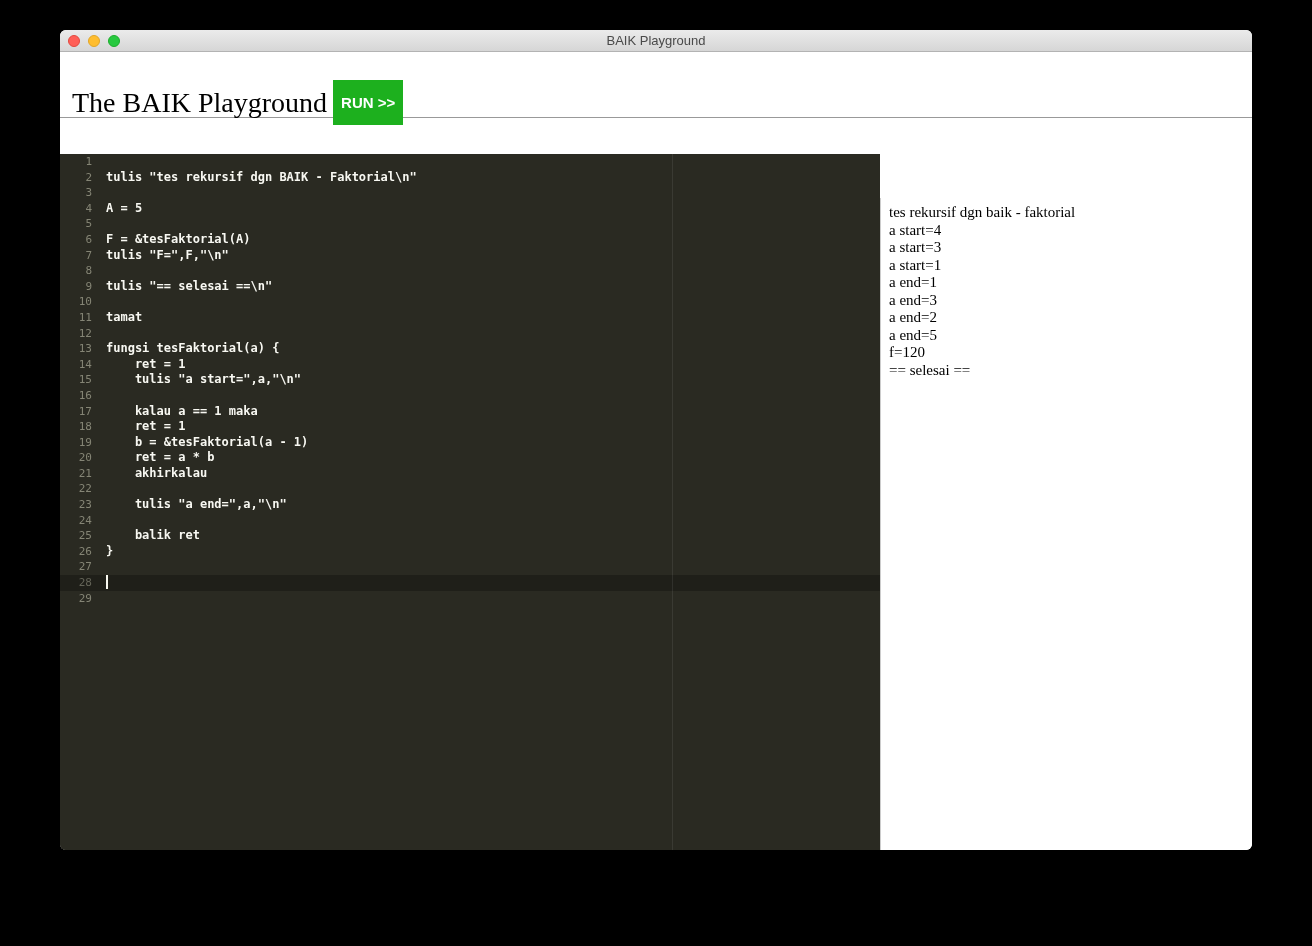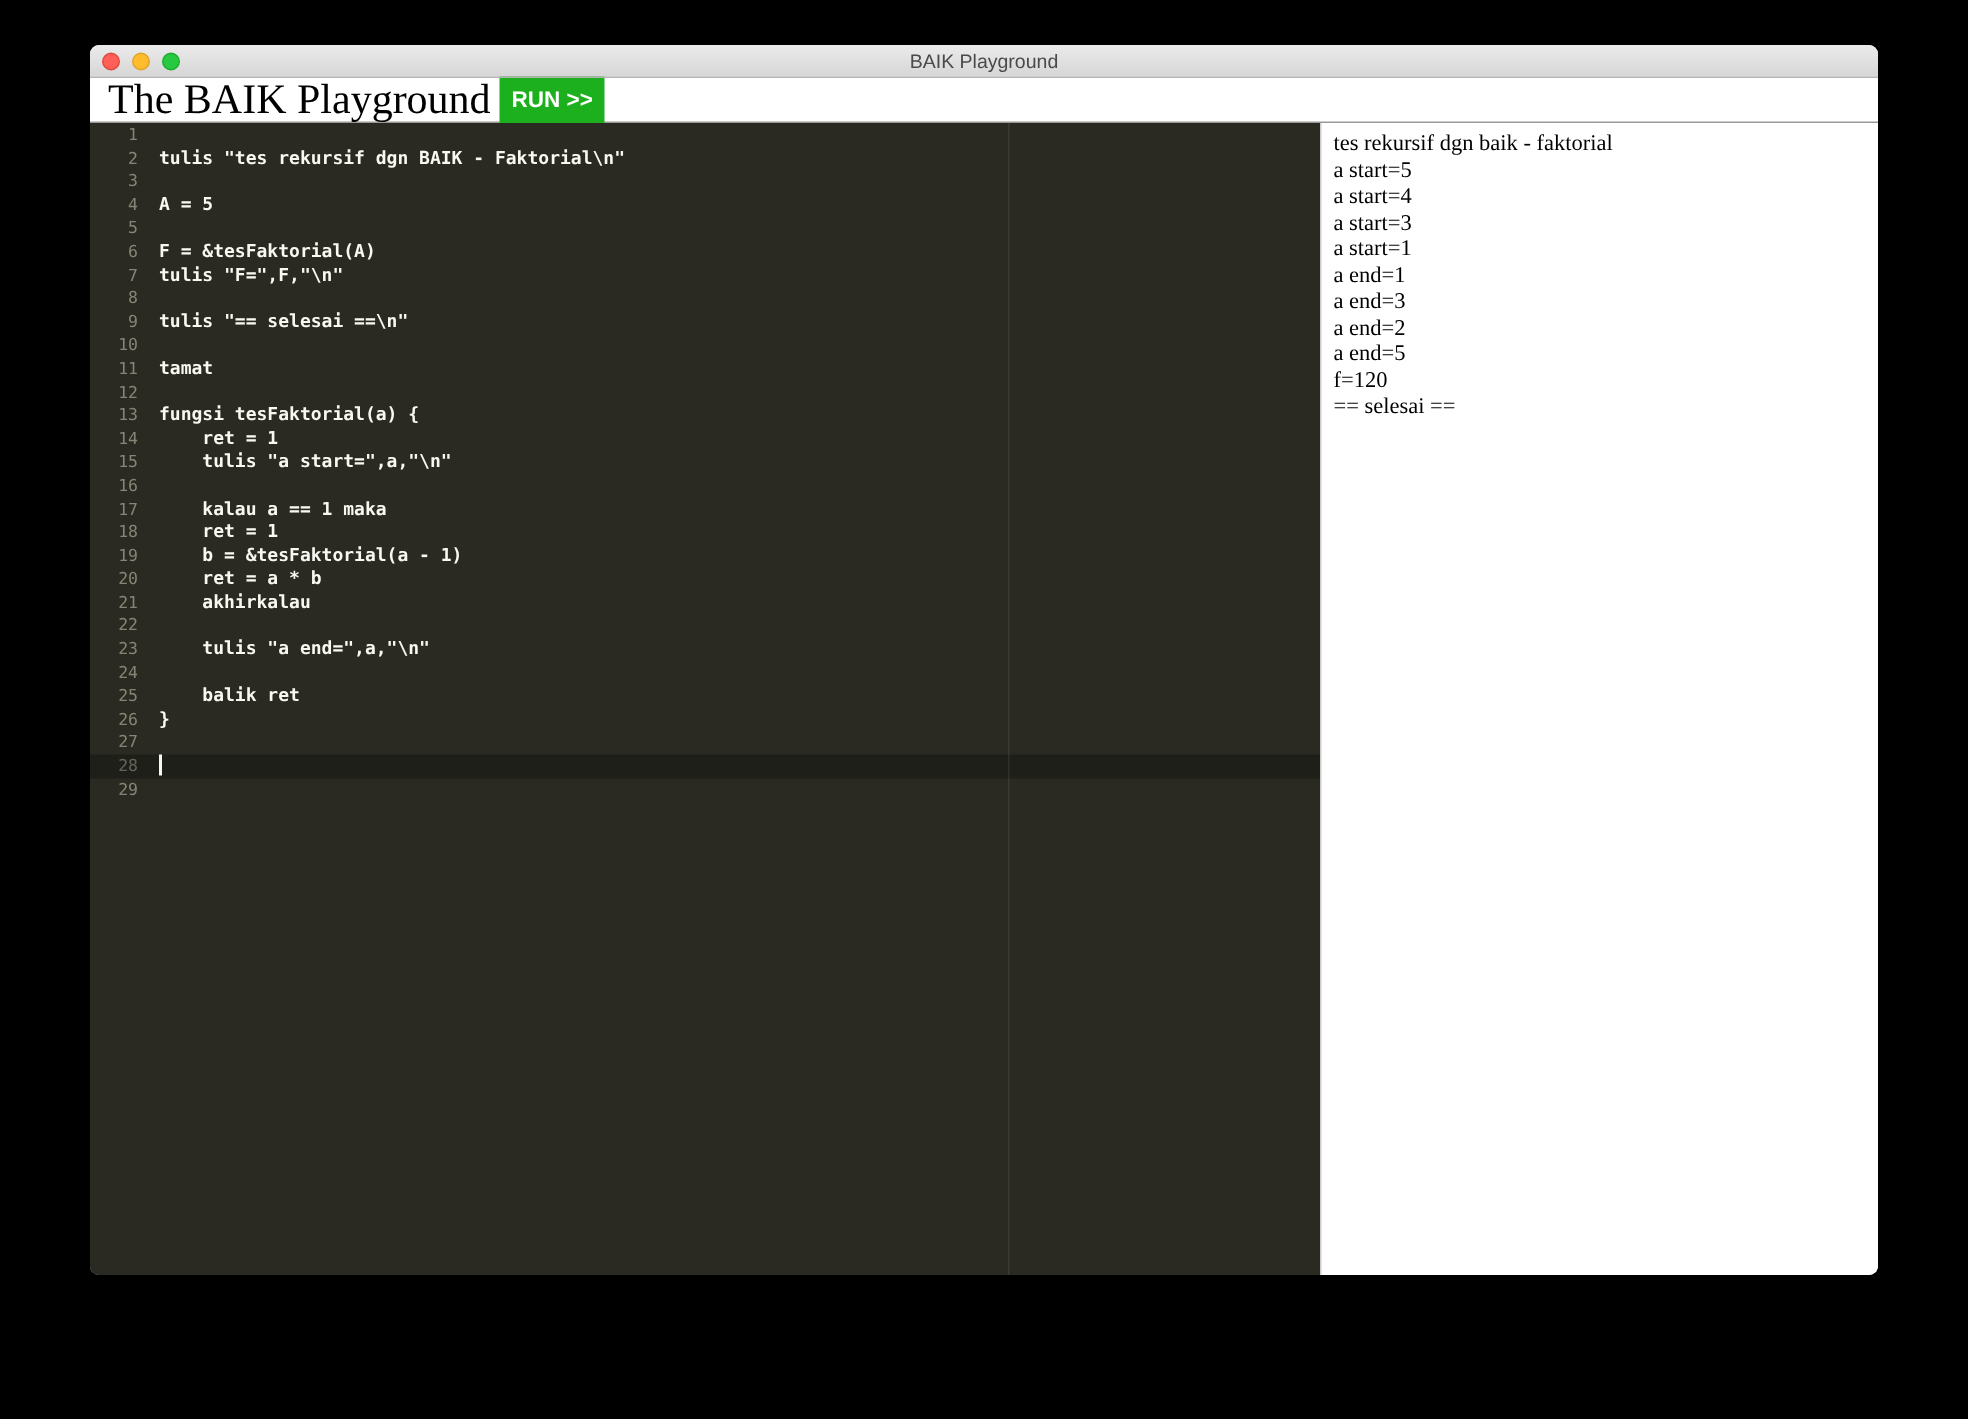--- a/index.html
+++ b/index.html
@@ -19,20 +19,21 @@
     }
     .window {
       width: 1192px;
       height: 820px;
       background: #fff;
       border-radius: 6px;
       overflow: hidden;
       box-shadow: 0 10px 40px rgba(0,0,0,0.5);
       display: flex;
       flex-direction: column;
+      gap: 36px;
     }
     .titlebar {
       height: 22px;
       background: linear-gradient(to bottom, #ebebeb, #d6d6d6);
       border-bottom: 1px solid #b3b3b3;
       display: flex;
       align-items: center;
       position: relative;
     }
     .traffic-lights {
@@ -152,20 +153,21 @@
     }
     .output-pane {
       flex: 1;
       background: #fff;
       padding: 6px 8px;
       font-family: Georgia, "Times New Roman", serif;
       font-size: 15px;
       color: #000;
       line-height: 17.5px;
       border-left: 1px solid #ccc;
+      margin-top: 44px;
     }
     .output-line {
       white-space: pre;
     }
   </style>
 </head>
 <body>
 
 <div class="window">
 
@@ -245,21 +247,20 @@
           <div class="code-line">    balik ret</div>
           <div class="code-line">}</div>
           <div class="code-line"></div>
           <div class="code-line current"><span class="cursor"></span></div>
         </div>
       <div class="divider"></div>
     </div>
 
     <div class="output-pane" id="output-pane">
         <div class="output-line">tes rekursif dgn baik - faktorial</div>
-        <div class="output-line">a start=5</div>
         <div class="output-line">a start=4</div>
         <div class="output-line">a start=3</div>
         <div class="output-line">a start=1</div>
         <div class="output-line">a end=1</div>
         <div class="output-line">a end=3</div>
         <div class="output-line">a end=2</div>
         <div class="output-line">a end=5</div>
         <div class="output-line">f=120</div>
         <div class="output-line">== selesai ==</div>
       </div>

